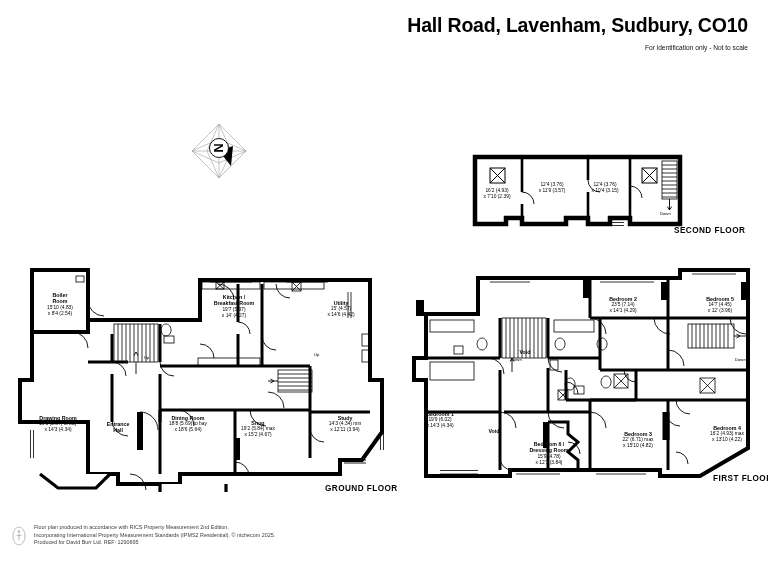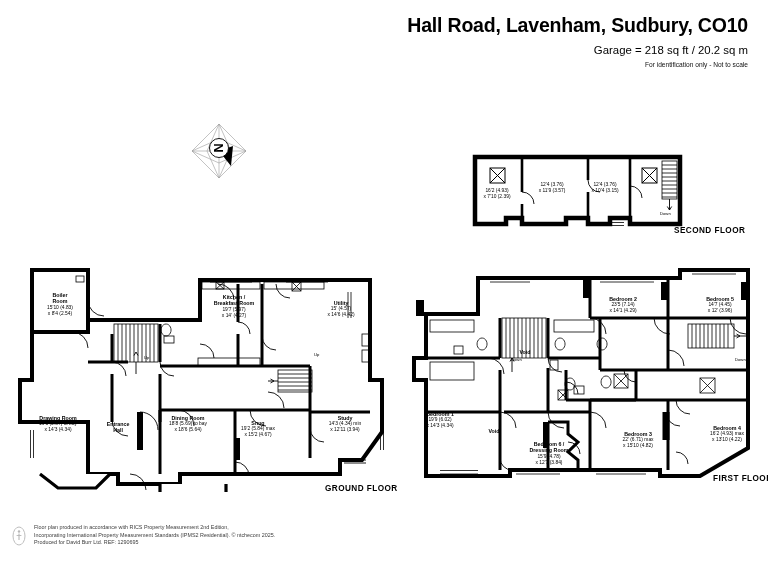--- a/index.html
+++ b/index.html
@@ -117,21 +117,20 @@
     line-height: 7.6px;
     color: #3d3d3d;
   }
   .fl { display: block; white-space: nowrap; }
 </style>
 </head>
 <body>
 
 <div id="header">
   <div id="title">Hall Road, Lavenham, Sudbury, CO10</div>
-  <div class="area-line">Garage = 218 sq ft / 20.2 sq m</div>
   <div id="disclaimer">For identification only - Not to scale</div>
 </div>
 
 <div id="compass">
   <svg width="62" height="58" viewBox="0 0 62 58">
     <g fill="none" stroke="#9a9a9a" stroke-width="0.6">
       <path d="M31 2 L43 29 L31 56 L19 29 Z"></path>
       <path d="M4 29 L31 17 L58 29 L31 41 Z"></path>
       <path d="M4 29 L31 2 L58 29 L31 56 Z"></path>
       <path d="M31 2 L31 56 M4 29 L58 29"></path>

